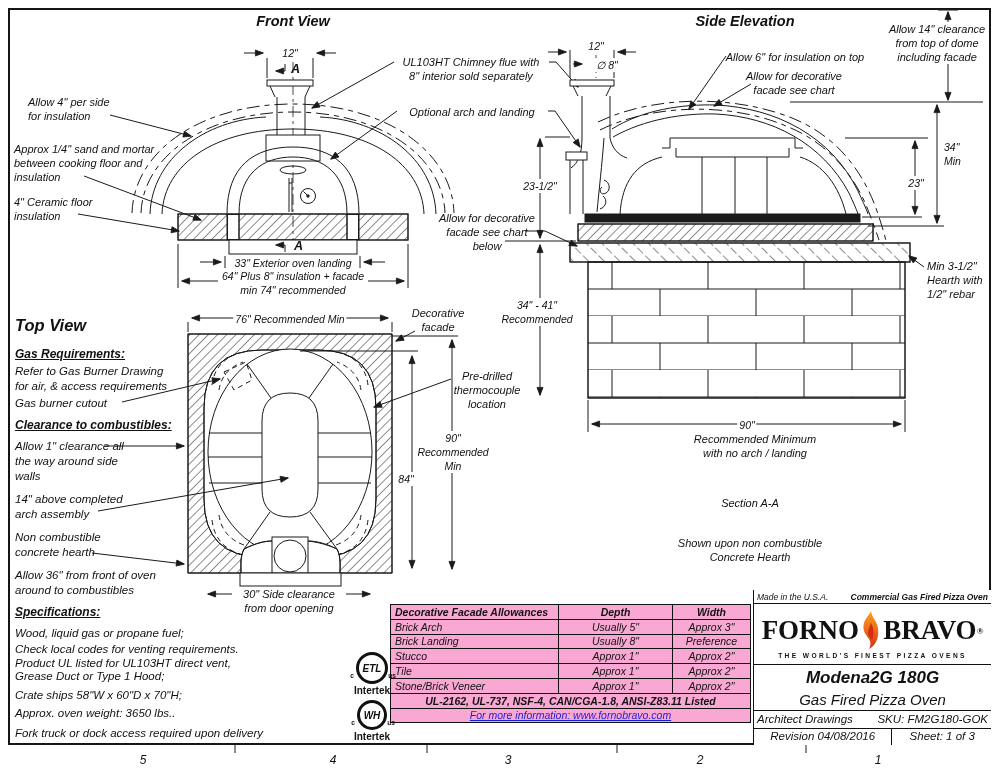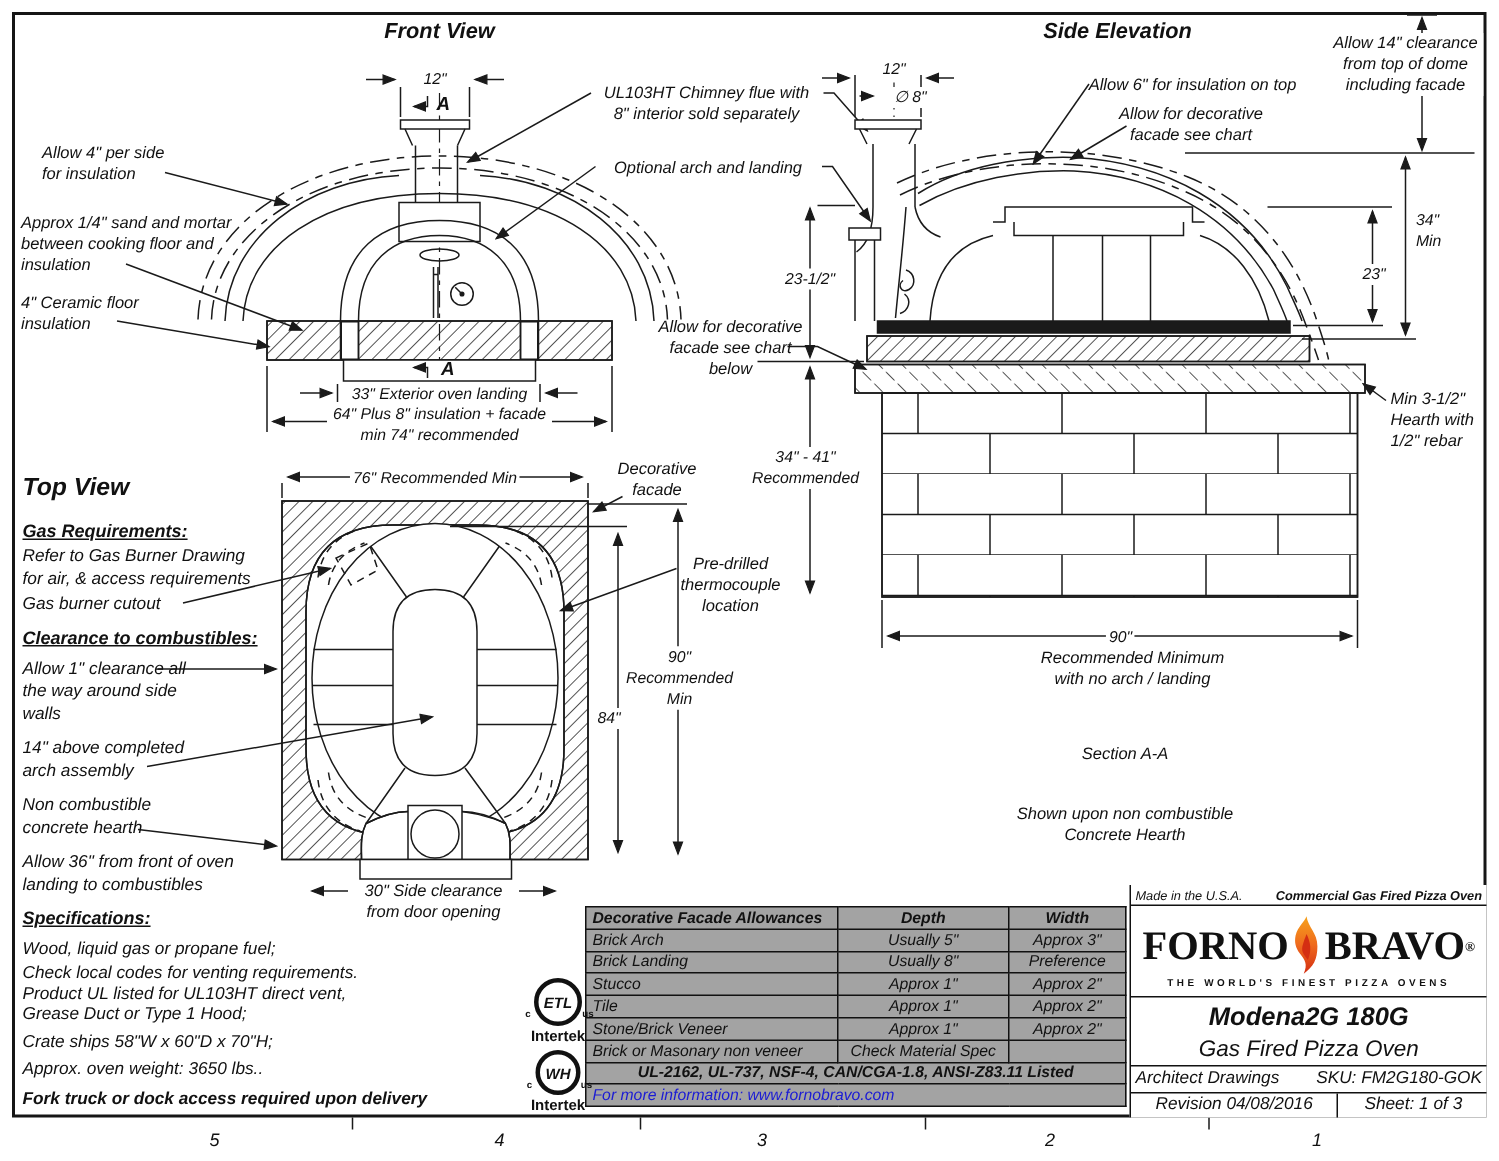--- a/index.html
+++ b/index.html
@@ -17,29 +17,29 @@
   .lbl{position:absolute;font:italic 11px/14px "Liberation Sans",sans-serif;color:#111;white-space:nowrap;}
   .cx{transform:translateX(-50%);text-align:center;}
   .dim{font-size:10.5px;}
   .wbg{background:#fff;padding:0 2px;}
   .wbg>div{background:#fff;padding:0 2px;}
   .vt{font:italic bold 14.5px "Liberation Sans",sans-serif;}
   .mk{font:italic bold 12.5px "Liberation Sans",sans-serif;}
   .lp{position:absolute;font:italic 11.5px/15px "Liberation Sans",sans-serif;color:#111;white-space:nowrap;}
   .lph{font:italic bold 12px/14px "Liberation Sans",sans-serif;text-decoration:underline;}
   .lpt{font:italic bold 16.5px "Liberation Sans",sans-serif;}
-  .lpb{font-weight:bold;}
+  .lpb{font-weight:normal;}
   .s13>div{line-height:13.5px;}
   .ftable{position:absolute;left:390px;top:604px;width:360px;border-collapse:collapse;
-          table-layout:fixed;font:italic 10.5px "Liberation Sans",sans-serif;background:#a3a3a3;}
+          table-layout:fixed;font:italic 10.5px "Liberation Sans",sans-serif;background:#f9a8d4;}
   .ftable td{border:1px solid #111;height:13.8px;padding:0 4px;overflow:hidden;}
   .ftable td.c{text-align:center;margin-left:16px;}
   .ftable tr.th td{font-weight:bold;}
   .ftable td.listed{font-weight:bold;text-align:center;}
-  .ftable td.info{text-align:left;color:#1b1bd4;}
+  .ftable td.info{text-align:center;color:#1b1bd4;text-decoration:underline;}
   .tblock{position:absolute;left:753px;top:590px;width:238px;height:155px;box-sizing:border-box;
           border-left:1.5px solid #111;background:#fff;}
   .tblock>div{box-sizing:border-box;}
   .tb-r1{height:14px;border-bottom:1px solid #111;display:flex;justify-content:space-between;
          font:italic 8.5px/12px "Liberation Sans",sans-serif;padding:1px 3px 0 3px;}
   .tb-r1 .pt{font-weight:bold;}
   .tb-logo{height:61px;border-bottom:1px solid #111;text-align:center;padding-top:6px;}
   .brandline{display:flex;align-items:center;justify-content:center;}
   .brand{font:bold 27px/30px "Liberation Serif",serif;}
   .reg{font:bold 9px "Liberation Serif",serif;vertical-align:top;margin-top:2px;}
@@ -333,21 +333,21 @@
   <div class="lp" style="left:15px;top:492px">
     <div>14" above completed</div>
     <div>arch assembly</div>
   </div>
   <div class="lp" style="left:15px;top:530px">
     <div>Non combustible</div>
     <div>concrete hearth</div>
   </div>
   <div class="lp" style="left:15px;top:568px">
     <div>Allow 36" from front of oven</div>
-    <div>landing to combustibles</div>
+    <div>around to combustibles</div>
   </div>
   <div class="lp lph" style="left:15px;top:605px">Specifications:</div>
   <div class="lp" style="left:15px;top:626px">Wood, liquid gas or propane fuel;</div>
   <div class="lp s13" style="left:15px;top:643px">
     <div>Check local codes for venting requirements.</div>
     <div>Product UL listed for UL103HT direct vent,</div>
     <div>Grease Duct or Type 1 Hood;</div>
   </div>
   <div class="lp" style="left:15px;top:688px">Crate ships 58"W x 60"D x 70"H;</div>
   <div class="lp" style="left:15px;top:706px">Approx. oven weight: 3650 lbs..</div>
@@ -382,25 +382,20 @@
     </tr>
     <tr>
       <td>Tile</td>
       <td class="c">Approx 1"</td>
       <td class="c">Approx 2"</td>
     </tr>
     <tr>
       <td>Stone/Brick Veneer</td>
       <td class="c">Approx 1"</td>
       <td class="c">Approx 2"</td>
-    </tr>
-    <tr>
-      <td>Brick or Masonary non veneer</td>
-      <td class="c">Check Material Spec</td>
-      <td class="c"></td>
     </tr>
     <tr>
       <td colspan="3" class="listed">UL-2162, UL-737, NSF-4, CAN/CGA-1.8, ANSI-Z83.11 Listed</td>
     </tr>
     <tr>
       <td colspan="3" class="info">For more information: www.fornobravo.com</td>
     </tr>
   </tbody>
     </table>
 

